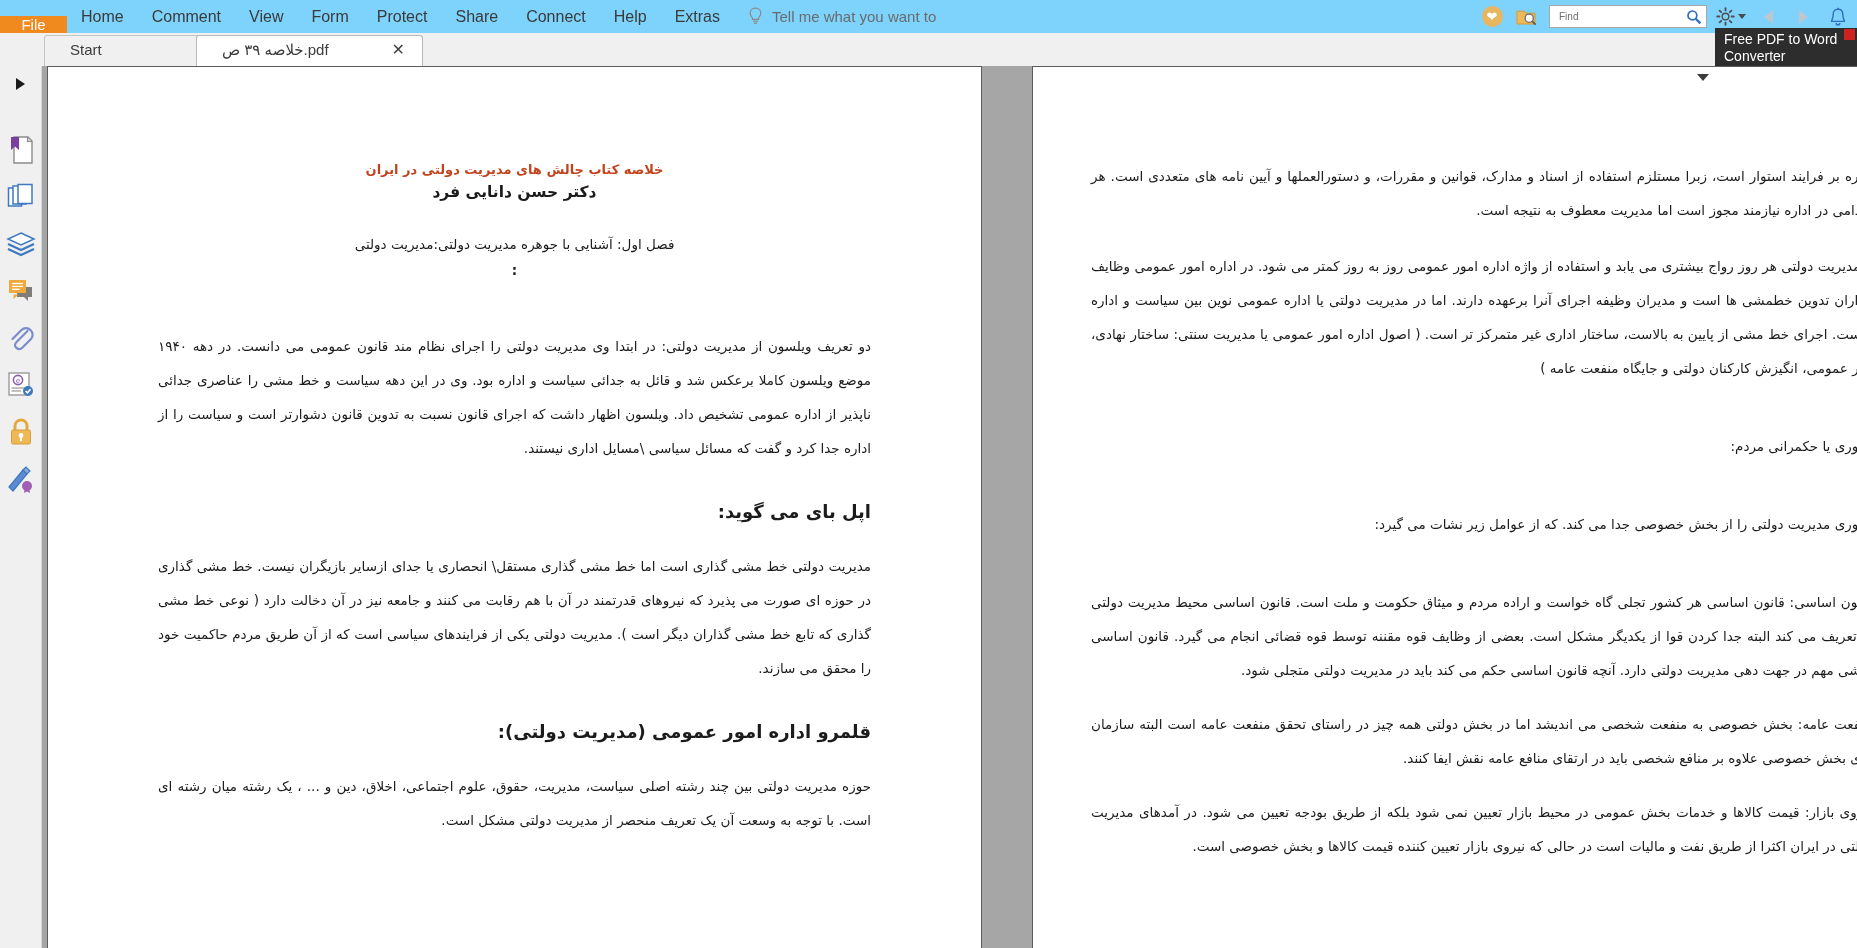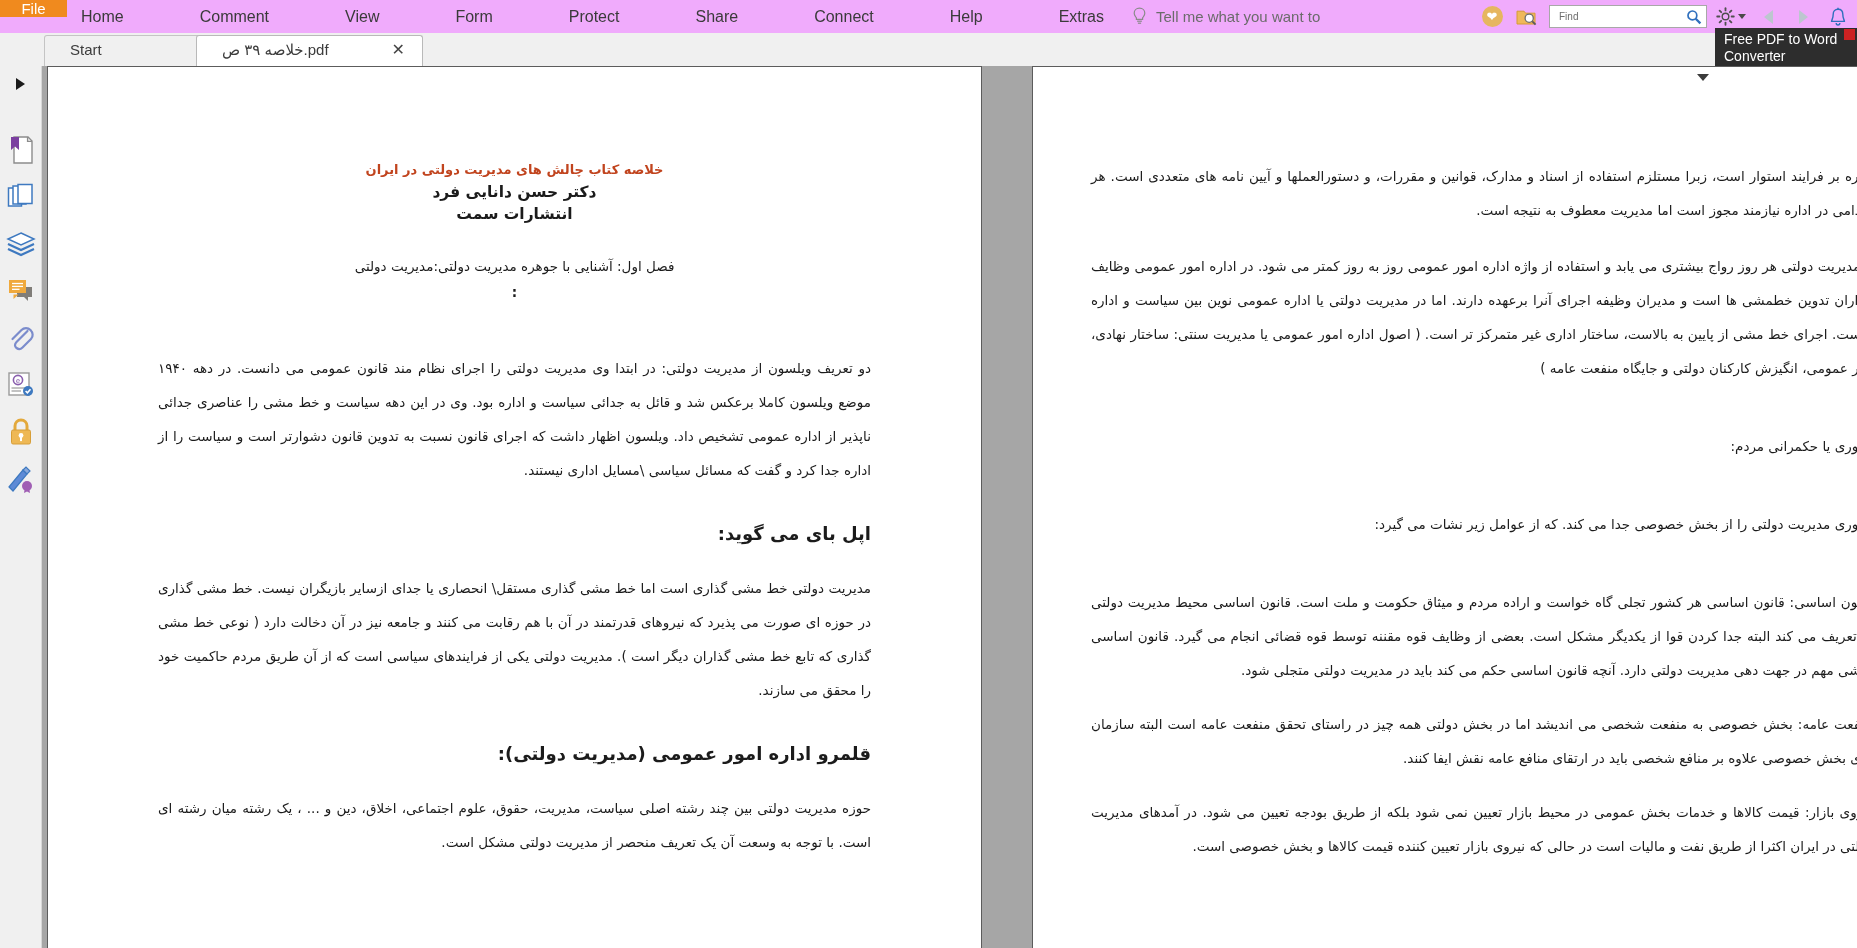--- a/index.html
+++ b/index.html
@@ -20,39 +20,38 @@
     height: 948px;
     background: #f1f1f1;
   }
 
   
   .menubar {
     position: absolute;
     left: 0; top: 0;
     width: 1857px;
     height: 33px;
-    background: #f0abfc;
+    background: #7dd3fc;
     display: flex;
-    align-items: flex-start;
+    align-items: flex-end;
   }
   .menu-file {
     width: 67px;
     background: #f08a1e;
     color: #ffffff;
     font-size: 15px;
     display: flex;
     align-items: center;
     justify-content: center;
     cursor: default;
   }
   .menu-items {
     display: flex;
     align-items: center;
     height: 33px;
-    gap: 48px;
   }
   .menu-item {
     padding: 0 14px;
     font-size: 16px;
     color: #3a3a3a;
     line-height: 33px;
     cursor: default;
     white-space: nowrap;
   }
 
@@ -538,21 +537,20 @@
     </div>
   </div>
 
   <div class="canvas">
 
     <div class="page page-left">
       <div class="pagebody">
 
         <p class="doc-title">خلاصه کتاب چالش های مدیریت دولتی در ایران</p>
         <p class="doc-sub">دکتر حسن دانایی فرد</p>
-        <p class="doc-sub">انتشارات سمت</p>
 
         <p class="doc-head">فصل اول: آشنایی با جوهره مدیریت دولتی:مدیریت دولتی</p>
         <p class="doc-colon">:</p>
 
         <p class="para lead">دو تعریف ویلسون از مدیریت دولتی: در ابتدا وی مدیریت دولتی را اجرای نظام مند قانون عمومی می دانست. در دهه ۱۹۴۰ موضع ویلسون کاملا برعکس شد و قائل به جدائی سیاست و اداره بود. وی در این دهه سیاست و خط مشی را عناصری جدائی ناپذیر از اداره عمومی تشخیص داد. ویلسون اظهار داشت که اجرای قانون نسبت به تدوین قانون دشوارتر است و سیاست را از اداره جدا کرد و گفت که مسائل سیاسی \مسایل اداری نیستند.</p>
 
         <p class="heading-line">اپل بای می گوید:</p>
 
         <p class="para compact">مدیریت دولتی خط مشی گذاری است اما خط مشی گذاری مستقل\ انحصاری یا جدای ازسایر بازیگران نیست. خط مشی گذاری در حوزه ای صورت می پذیرد که نیروهای قدرتمند در آن با هم رقابت می کنند و جامعه نیز در آن دخالت دارد ( نوعی خط مشی گذاری که تابع خط مشی گذاران دیگر است ). مدیریت دولتی یکی از فرایندهای سیاسی است که از آن طریق مردم حاکمیت خود را محقق می سازند.</p>
 

